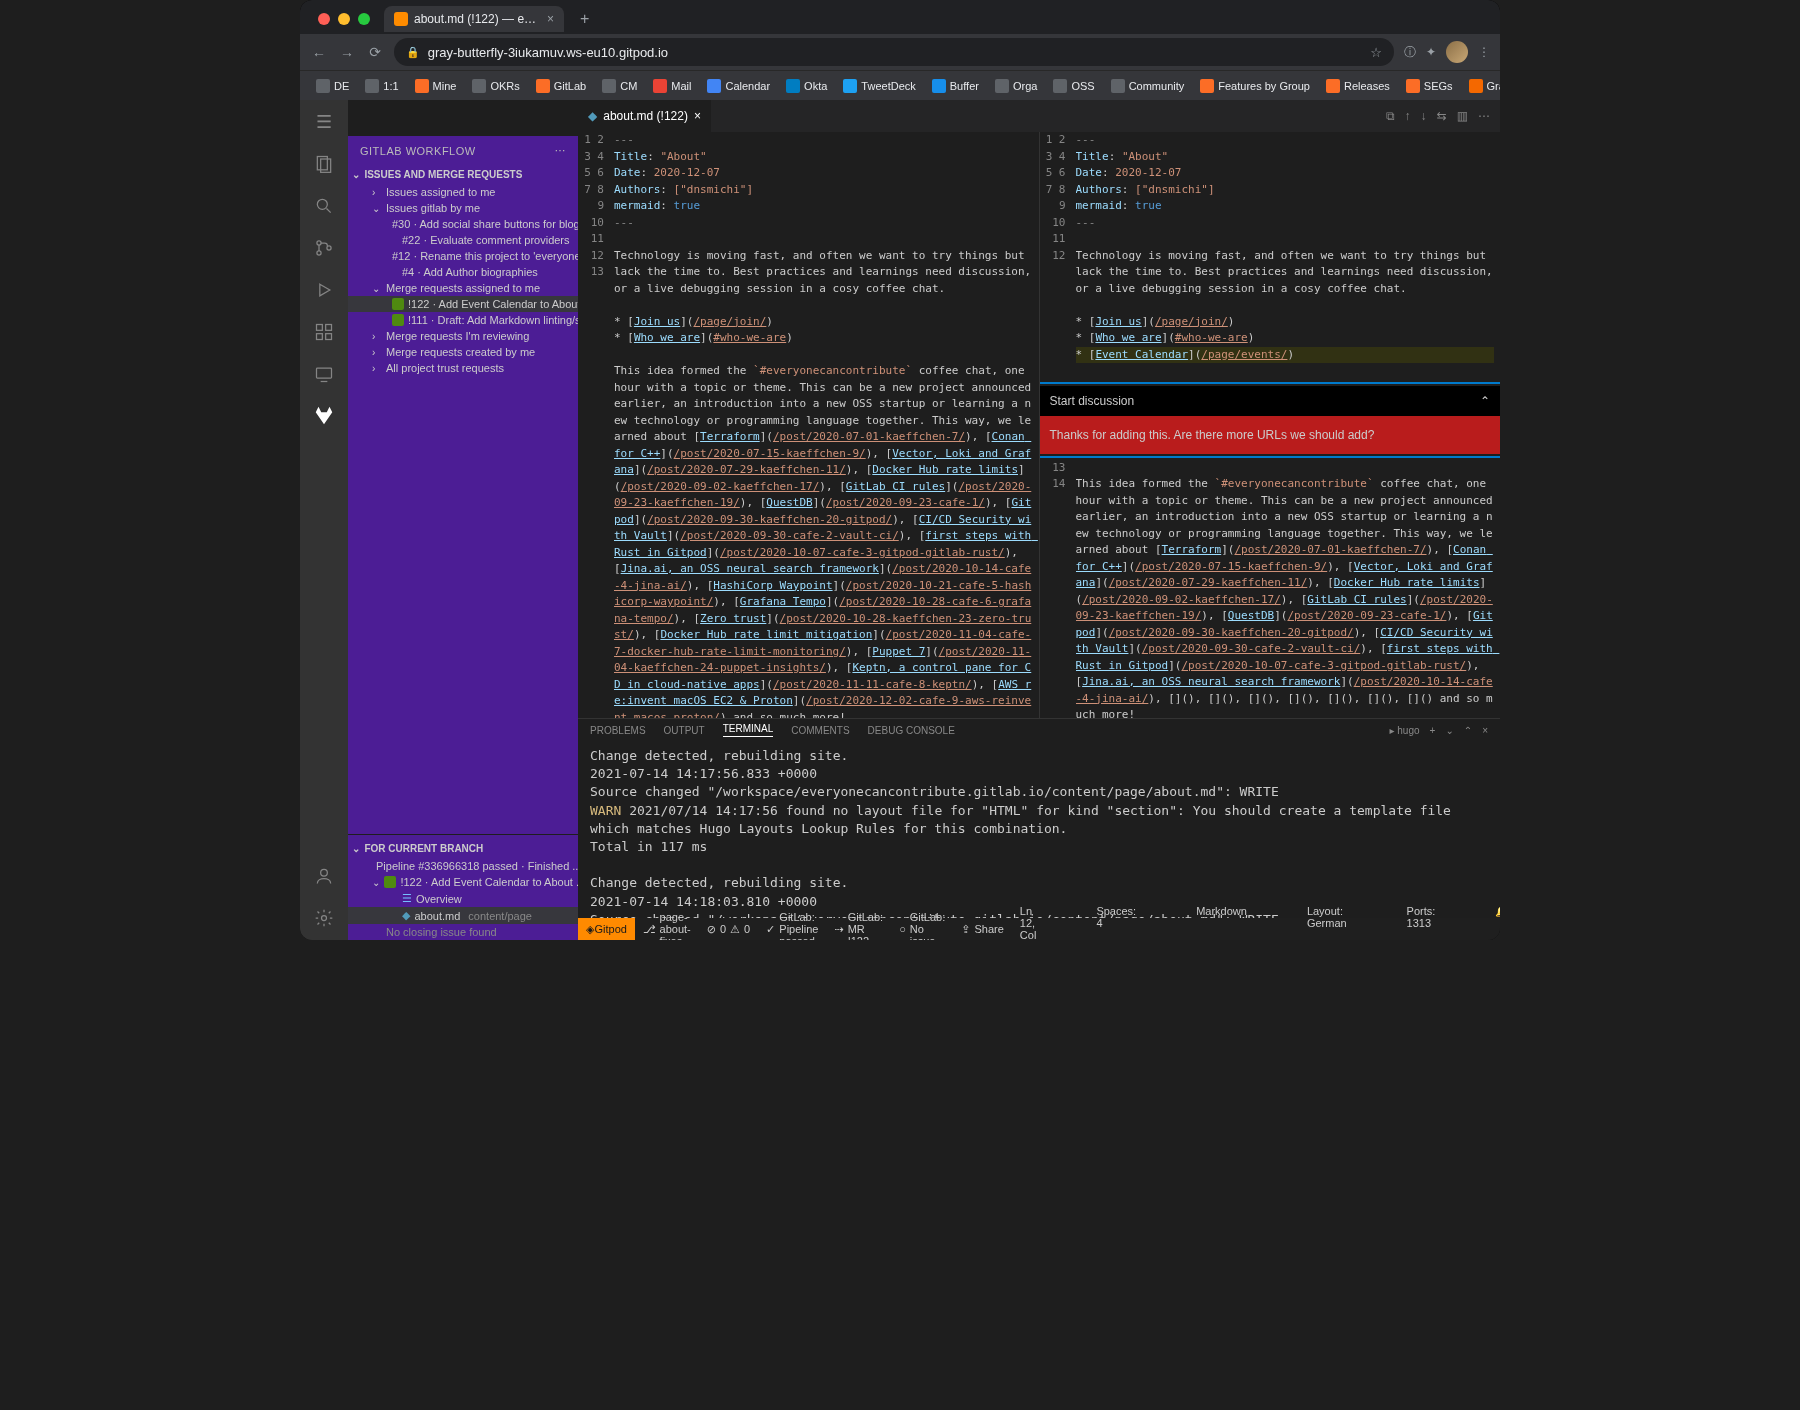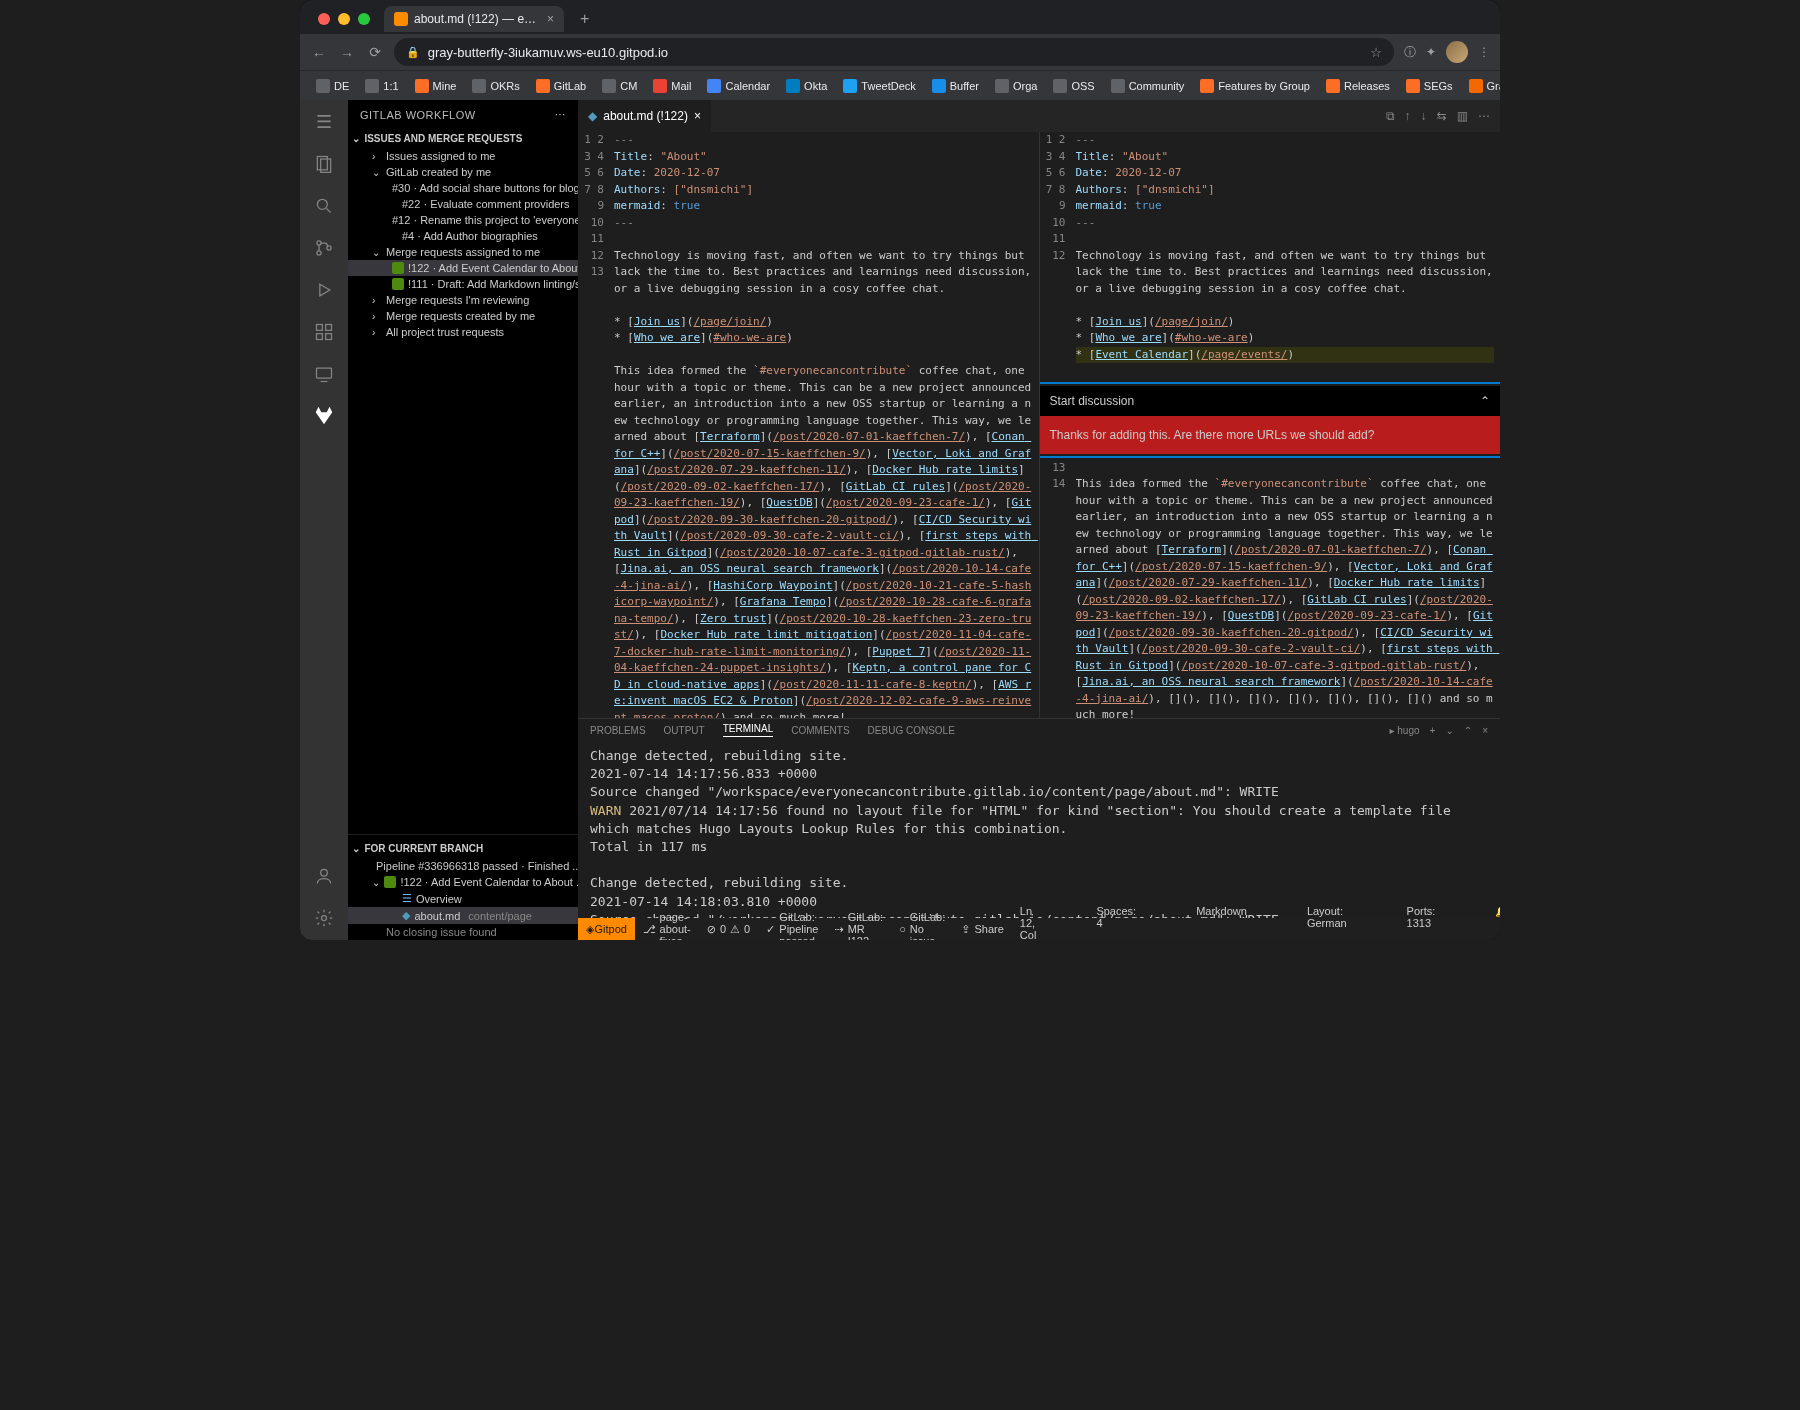--- a/index.html
+++ b/index.html
@@ -38,21 +38,21 @@
 .bm-buf { background: #168eea; }
 .bm-gr { background: #f46800; }
 
 
 .vscode { flex: 1; display: flex; background: #1e1e1e; min-height: 0; }
 .activity-bar { width: 48px; background: #333333; display: flex; flex-direction: column; align-items: center; padding-top: 10px; gap: 18px; }
 .act-ico { width: 24px; height: 24px; color: #858585; cursor: pointer; display: flex; align-items: center; justify-content: center; font-size: 18px; }
 .act-ico.active { color: #fff; }
 .activity-bottom { margin-top: auto; margin-bottom: 10px; display: flex; flex-direction: column; gap: 18px; align-items: center; }
 
-.sidebar { width: 230px; background: #000000; display: flex; flex-direction: column; font-size: 11px; }
+.sidebar { width: 230px; background: #4c1d95; display: flex; flex-direction: column; font-size: 11px; margin-top: 36px; }
 .sb-header { display: flex; align-items: center; justify-content: space-between; padding: 8px 12px; color: #bbb; text-transform: uppercase; font-weight: 400; letter-spacing: 0.5px; }
 .sb-section-title { display: flex; align-items: center; gap: 4px; padding: 4px 4px; color: #ccc; font-weight: 600; font-size: 10px; text-transform: uppercase; }
 .tree { flex: 1; overflow-y: auto; }
 .tree-item { display: flex; align-items: center; gap: 4px; padding: 2px 8px 2px 24px; color: #ccc; white-space: nowrap; overflow: hidden; text-overflow: ellipsis; cursor: pointer; }
 .tree-item.active { background: #37373d; }
 .tree-item.l2 { padding-left: 40px; }
 .tree-item .chev { color: #ccc; font-size: 10px; width: 10px; }
 .tree-item .mr-ico { width: 12px; height: 12px; display: inline-block; background: #4f8a10; border-radius: 2px; flex-shrink: 0; }
 .sb-branch-section { border-top: 1px solid #1e1e1e; padding-top: 4px; }
 .subtle { color: #888; }
@@ -284,21 +284,21 @@
           <span class="chev">⌄</span>
           <span>ISSUES AND MERGE REQUESTS</span>
         </div>
       <div class="tree" id="tree1">
           <div class="tree-item">
             <span class="chev">›</span>
             <span class="">Issues assigned to me</span>
           </div>
           <div class="tree-item">
             <span class="chev">⌄</span>
-            <span class="">GitLab created by me</span>
+            <span class="">Issues gitlab by me</span>
           </div>
           <div class="tree-item l2">
             <span class="chev"></span>
             <span class="">#30 · Add social share buttons for blog...</span>
           </div>
           <div class="tree-item l2">
             <span class="chev"></span>
             <span class="">#22 · Evaluate comment providers</span>
           </div>
           <div class="tree-item l2">

